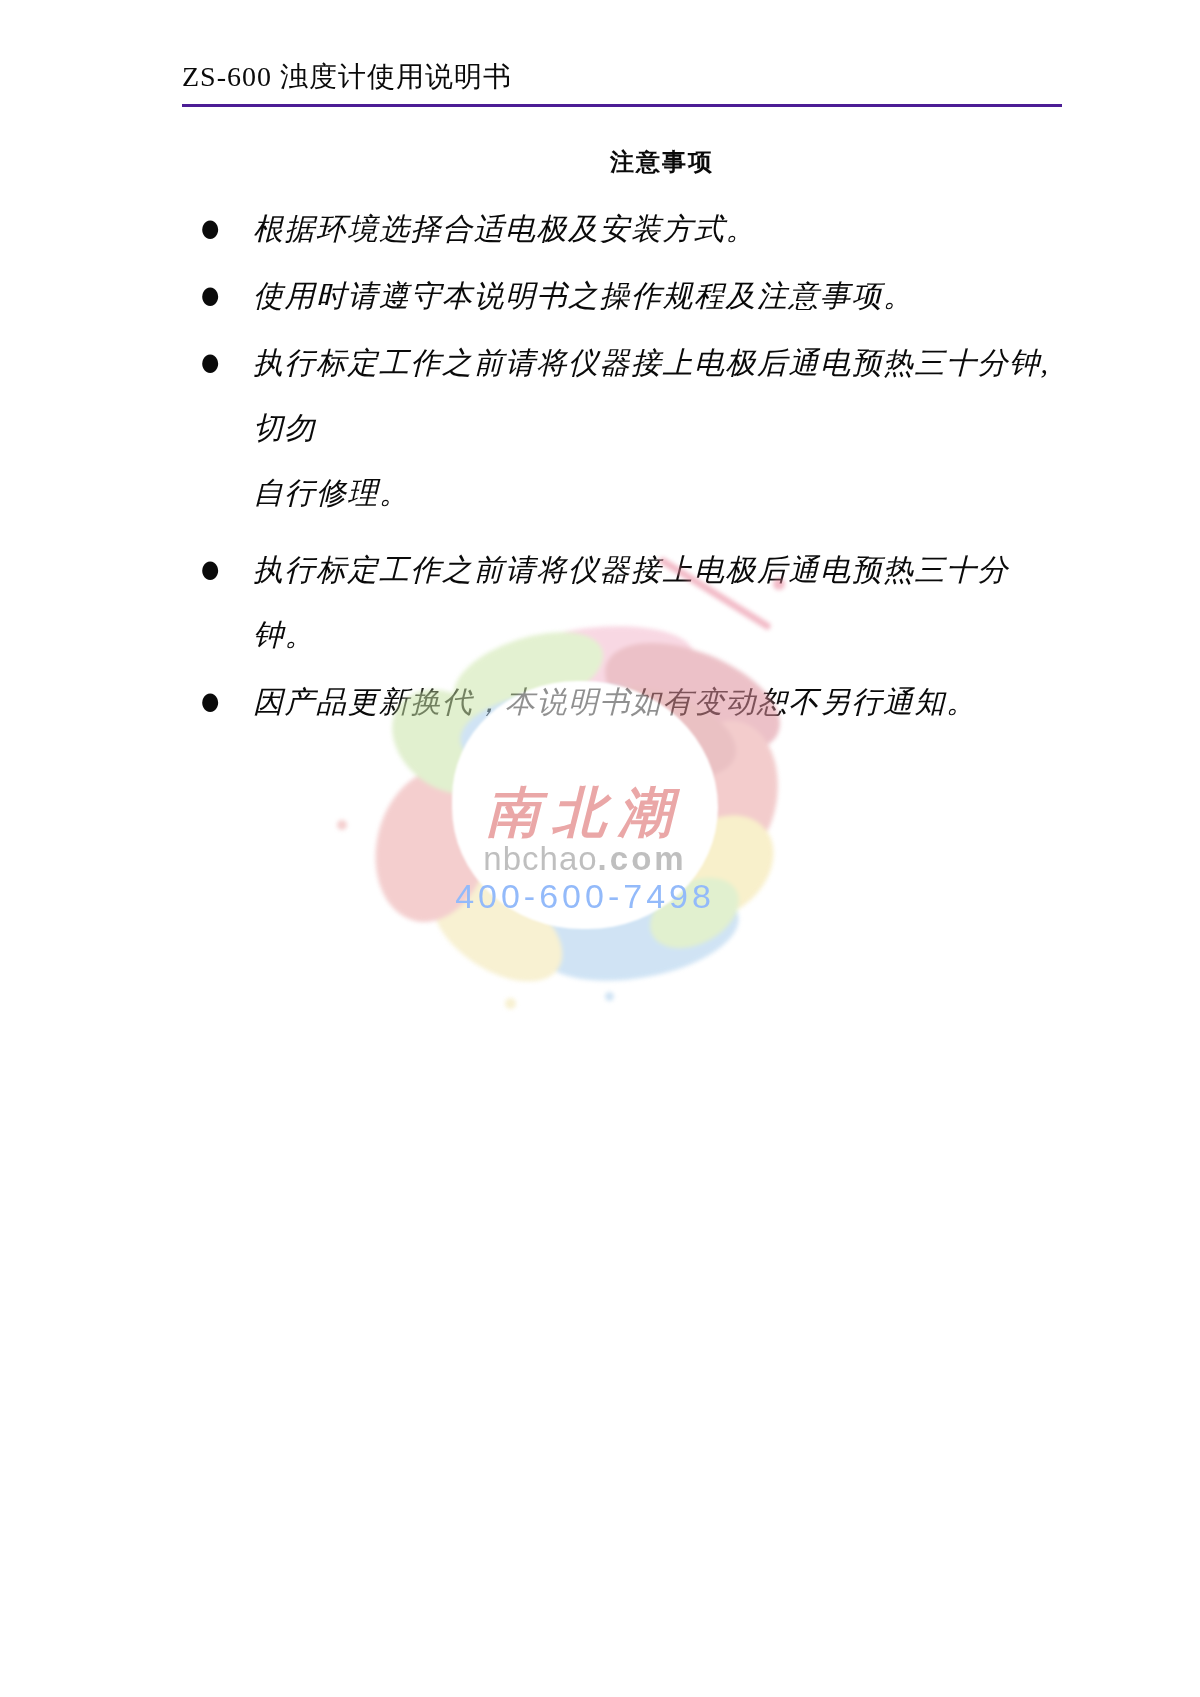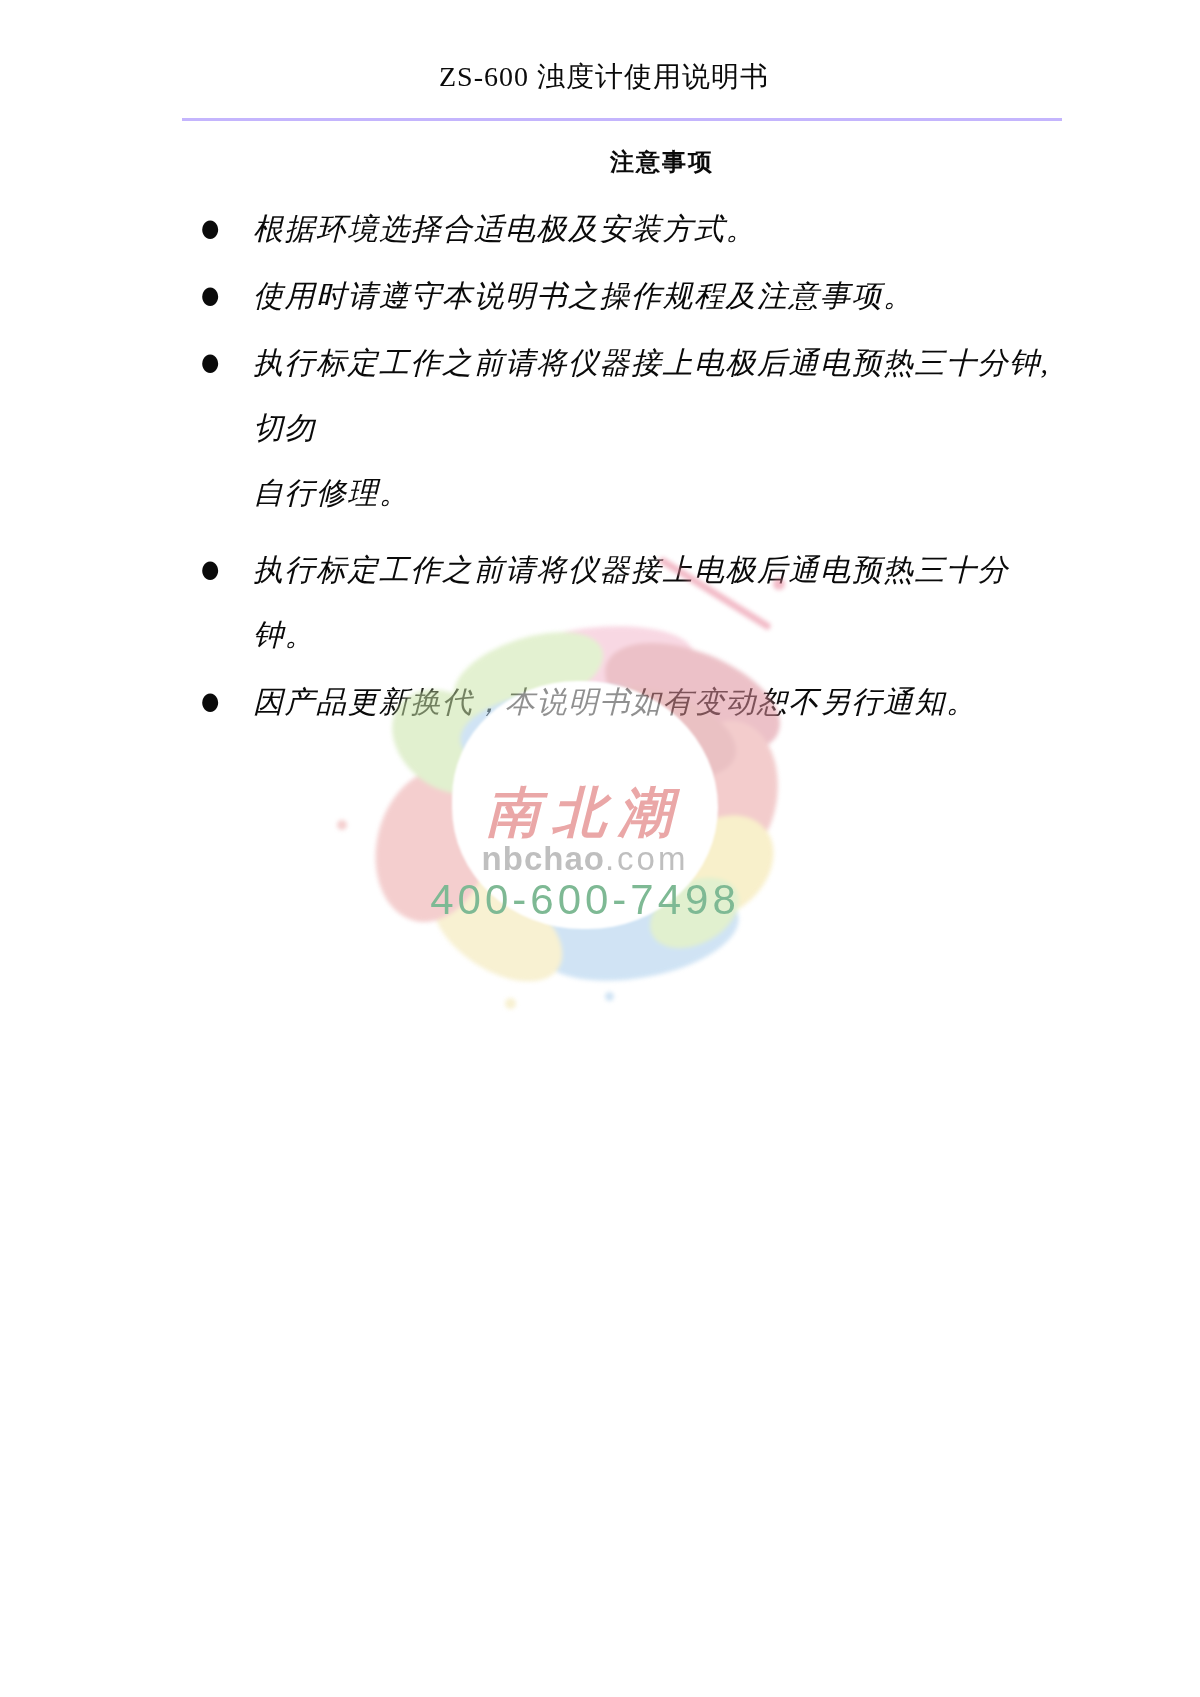--- a/index.html
+++ b/index.html
@@ -9,25 +9,25 @@
     background:#ffffff;
     overflow:hidden;
     font-family:"Liberation Serif","DejaVu Serif",serif;
     color:#0a0a0a;
   }
   
   .header{
     position:absolute;
     left:182px;top:58px;
     width:880px;
-    text-align:center;
+    text-align:left;
     font-size:28px;
     letter-spacing:1px;
-    padding-bottom:22px;
-    border-bottom:3px solid #c4b5fd;
+    padding-bottom:8px;
+    border-bottom:3px solid #4c1d95;
     padding-right:36px;
     box-sizing:border-box;
   }
   
   .title{
     position:absolute;
     top:146px;left:662px;
     transform:translateX(-50%);
     font-size:24px;
     font-weight:bold;
@@ -96,26 +96,26 @@
     letter-spacing:12px;
     margin-bottom:2px;
   }
   .wm-domain{
     font-family:"Liberation Sans","DejaVu Sans",sans-serif;
     font-size:33px;
     color:#8a8a8a;
     letter-spacing:1px;
     margin-bottom:4px;
   }
-  .wm-domain .wm-nb{font-weight:bold;}
-  .wm-domain .wm-tld{font-weight:400;letter-spacing:3px;margin-top:28px;}
+  .wm-domain .wm-nb{font-weight:normal;}
+  .wm-domain .wm-tld{font-weight:700;letter-spacing:3px;margin-top:28px;}
   .wm-phone{
     font-family:"Liberation Sans","DejaVu Sans",sans-serif;
-    font-size:42px;
-    color:#15803d;
+    font-size:34px;
+    color:#3b82f6;
     letter-spacing:4px;
   }
   .splash-dot{position:absolute;border-radius:50%;}
 </style>
 </head>
 <body>
 
 <div class="page">
 
   <div class="header">

